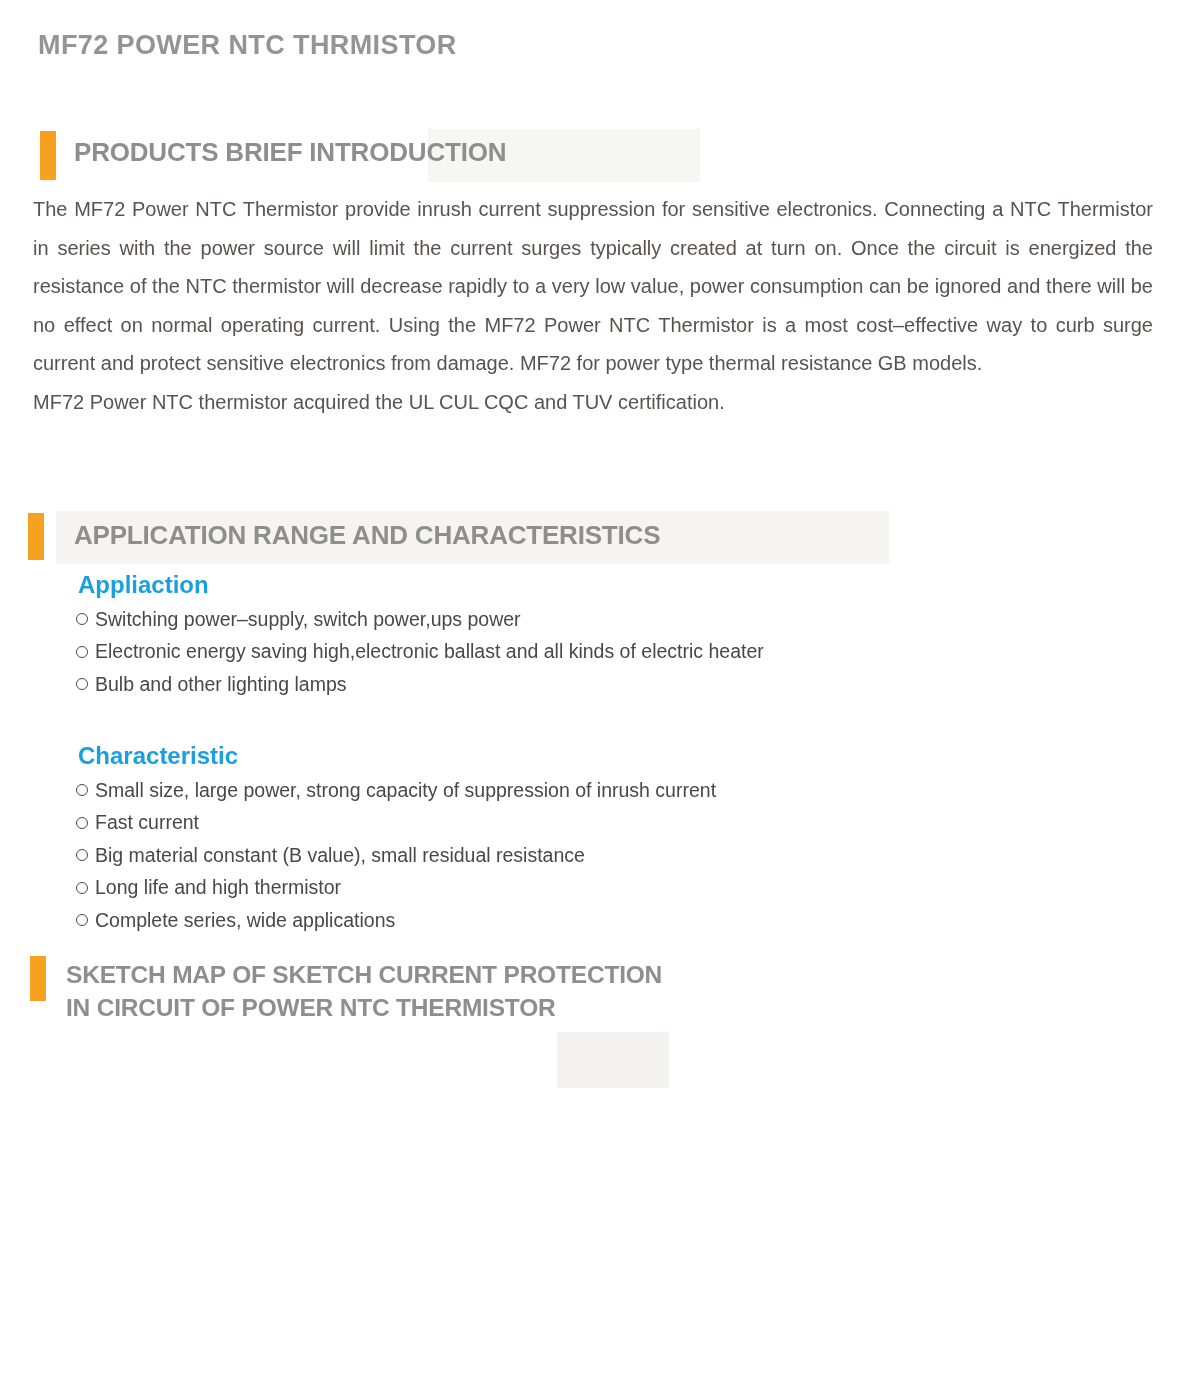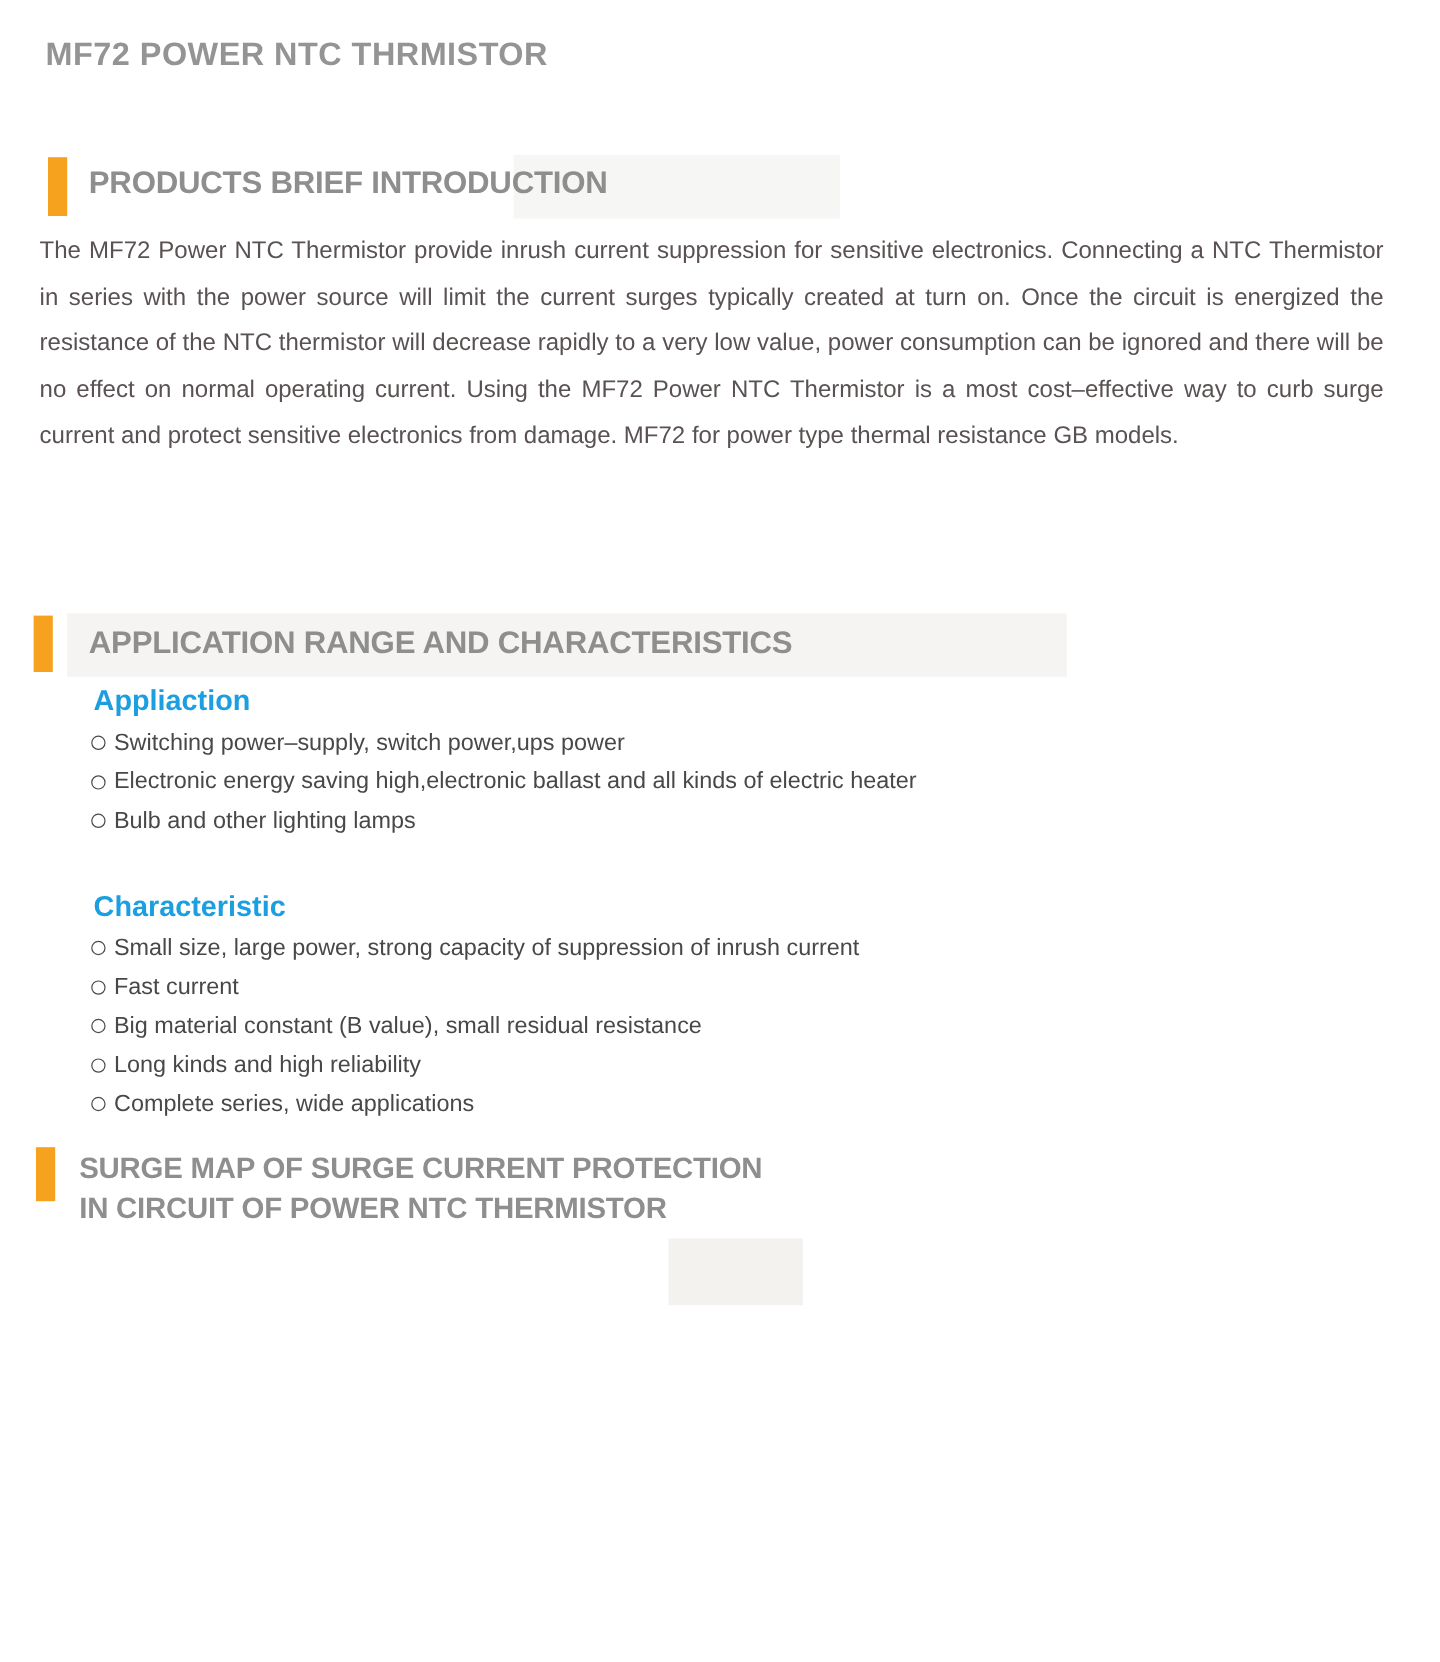--- a/index.html
+++ b/index.html
@@ -59,20 +59,21 @@
 <div class="page">
 
   <div class="page-title">MF72 POWER NTC THRMISTOR</div>
 
   <div class="bg-band" id="band1"></div>
   <div class="orange-bar" id="bar1"></div>
   <div class="sec-h" id="h1">PRODUCTS BRIEF INTRODUCTION</div>
 
   <div class="intro-text">
     <p>The MF72 Power NTC Thermistor provide inrush current suppression for sensitive electronics. Connecting a NTC Thermistor in series with the power source will limit the current surges typically created at turn on. Once the circuit is energized the resistance of the NTC thermistor will decrease rapidly to a very low value, power consumption can be ignored and there will be no effect on normal operating current. Using the MF72 Power NTC Thermistor is a most cost–effective way to curb surge current and protect sensitive electronics from damage. MF72 for power type thermal resistance GB models.</p>
+    <p>MF72 Power NTC thermistor acquired the UL CUL CQC and TUV certification.</p>
   </div>
 
   <div class="bg-band" id="band2"></div>
   <div class="orange-bar" id="bar2"></div>
   <div class="sec-h" id="h2">APPLICATION RANGE AND CHARACTERISTICS</div>
 
   <div class="sub-h" id="subh1">Appliaction</div>
   <div class="blist" id="list1">
     <div class="bullet">
       <span class="ring"></span>
@@ -97,31 +98,31 @@
     <div class="bullet">
       <span class="ring"></span>
       <span>Fast current</span>
     </div>
     <div class="bullet">
       <span class="ring"></span>
       <span>Big material constant (B value), small residual resistance</span>
     </div>
     <div class="bullet">
       <span class="ring"></span>
-      <span>Long kinds and high reliability</span>
+      <span>Long life and high thermistor</span>
     </div>
     <div class="bullet">
       <span class="ring"></span>
       <span>Complete series, wide applications</span>
     </div>
   </div>
 
   <div class="orange-bar" id="bar3"></div>
   <div class="sketch-h">
-    <div>SURGE MAP OF SURGE CURRENT PROTECTION</div>
+    <div>SKETCH MAP OF SKETCH CURRENT PROTECTION</div>
     <div>IN CIRCUIT OF POWER NTC THERMISTOR</div>
   </div>
   <div class="bg-band" id="blockC"></div>
 
   <svg class="chart" width="530" height="255" viewBox="0 0 530 255">
 
     <text x="25" y="30"><tspan font-size="19">I</tspan><tspan font-size="13">(A)</tspan></text>
 
     <line x1="57" y1="40" x2="57" y2="219" stroke="#4C4C4C" stroke-width="2.2"></line>
     <polygon points="57,31 52,47 62,47" fill="#4C4C4C"></polygon>

